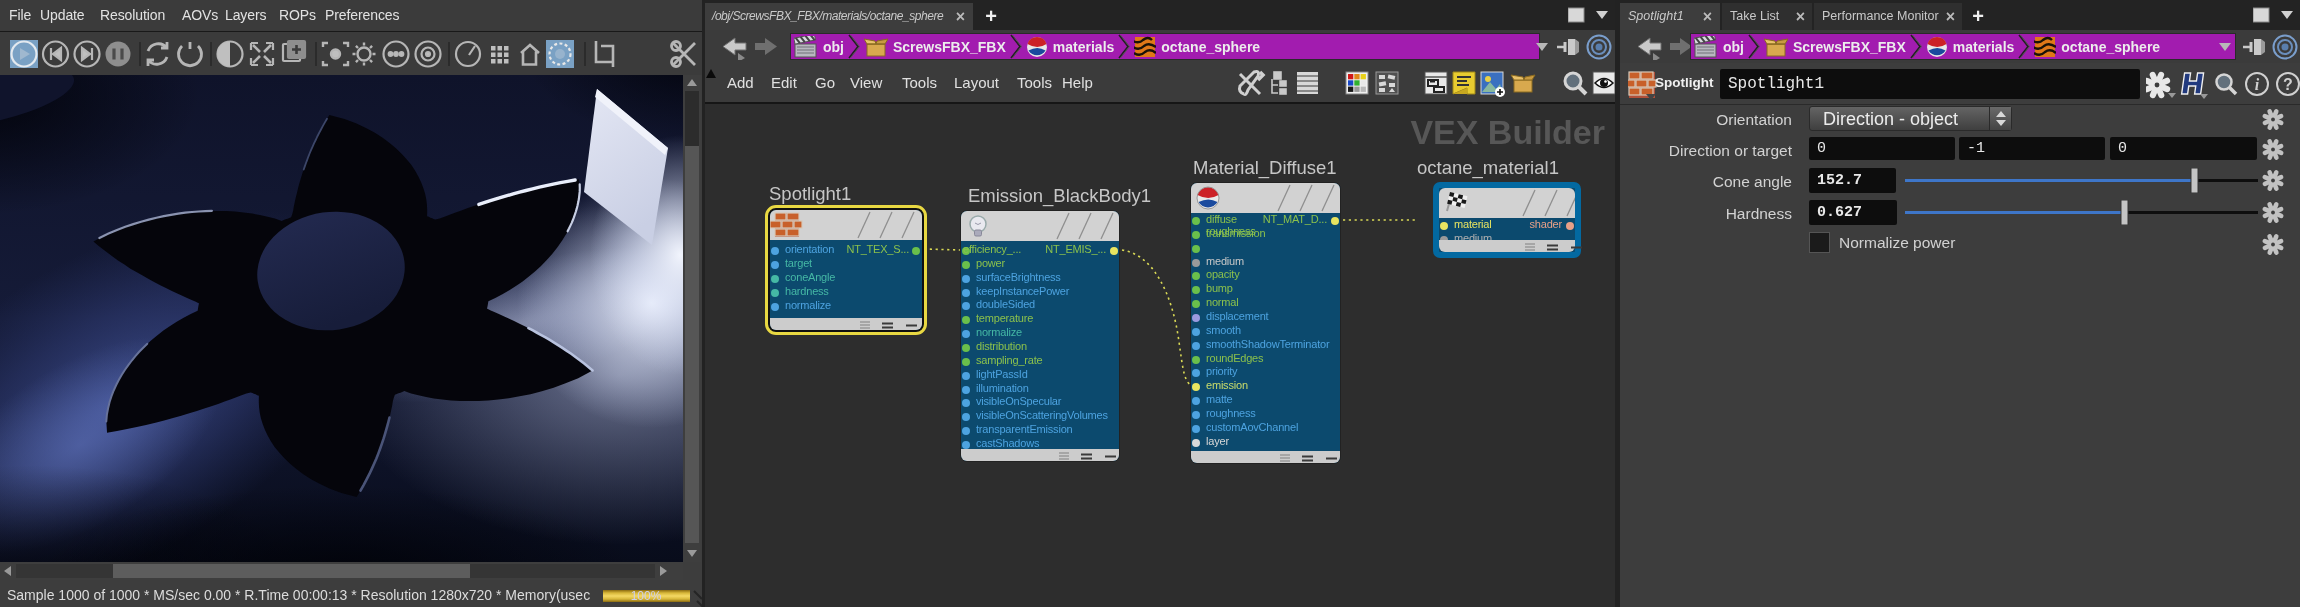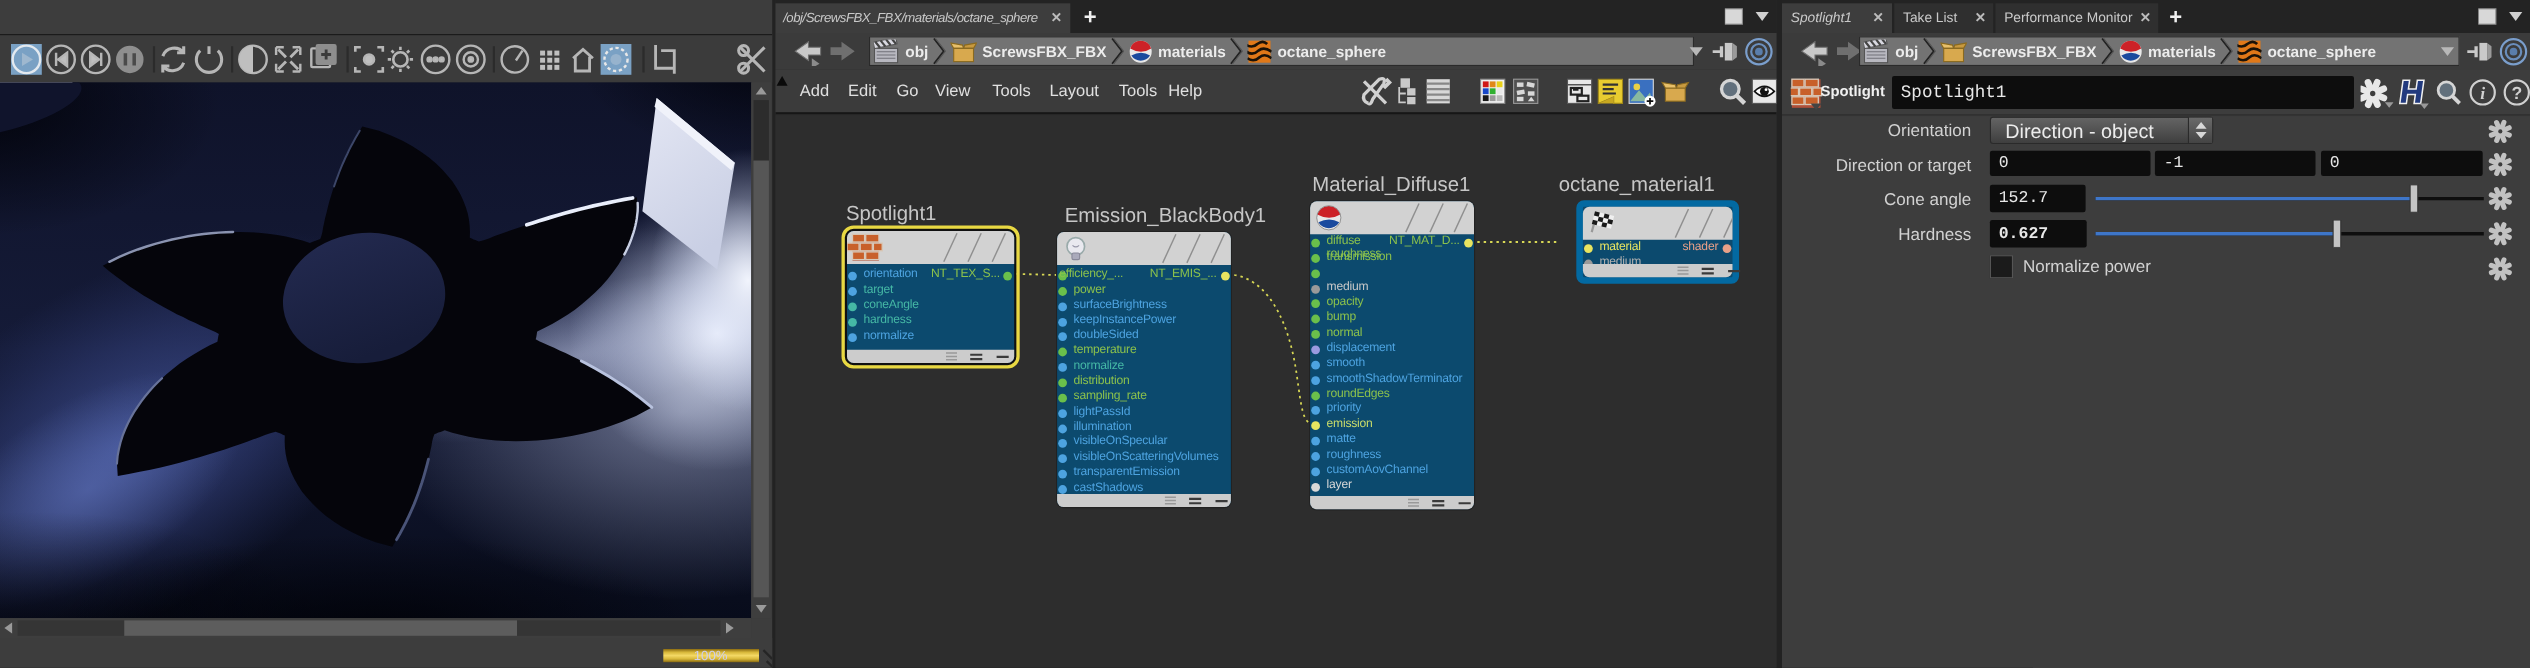--- a/index.html
+++ b/index.html
@@ -16,37 +16,46 @@
 #hscroll{position:absolute;left:0;top:562px;width:683px;height:18px;background:#414141}
 #lstatus{position:absolute;left:0;top:580px;width:702px;height:27px;background:#3d3d3d;color:#dcdcdc;font-size:14px;line-height:26px}
 
 #mpanel{position:absolute;left:705px;top:0;width:910px;height:607px;background:#2d2d2d}
 
 #rpanel{position:absolute;left:1620px;top:0;width:680px;height:607px;background:#3d3d3d}
 .tabbar{position:absolute;height:30px;background:#232323;width:100%;top:0;left:0}
 .tab{position:absolute;top:3px;height:27px;background:#3d3d3d;color:#c9c9c9;font-size:12.5px;line-height:27px;font-style:italic;white-space:nowrap;overflow:hidden}
 .tabx{color:#bbb;font-style:normal;font-size:13px}
 .pathbar{position:absolute;top:30px;height:33px;width:100%;background:#3b3b3b}
-.crumbfield{position:absolute;top:3px;height:27px;background:#737373;border:1px solid #2a2a2a}
+.crumbfield{position:absolute;top:3px;height:27px;background:#a21caf;border:1px solid #2a2a2a}
 .crumb{height:27px;display:inline-flex;align-items:center;color:#ececec;font-size:14px;font-weight:600;padding:0 2px}
 .menubar{position:absolute;top:63px;height:41px;width:100%;background:#3b3b3b;border-bottom:2px solid #161616;color:#e0e0e0;font-size:15px;line-height:40px}
 .mitem{position:absolute;top:0}
 
 .node{position:absolute;border-radius:7px;background:#0c4a6e}
 .nhead{position:absolute;left:0;top:0;width:100%;height:30px;background:#d2d2d2;border-radius:6px 6px 0 0;overflow:hidden}
 .nfoot{position:absolute;left:0;bottom:0;width:100%;height:12px;background:#cccccc;border-radius:0 0 6px 6px}
 .ntitle{position:absolute;color:#c6c6c6;font-size:18.5px}
 .nrow{position:absolute;font-size:11px;letter-spacing:-0.2px;white-space:nowrap}
 .dot{position:absolute;width:8px;height:8px;border-radius:50%}
 
 .plabel{position:absolute;color:#d2d2d2;font-size:15.5px;text-align:right}
 .pfield{position:absolute;background:#0d0d0d;color:#e8e8e8;font-family:"Liberation Mono",monospace;font-size:15px;border-radius:2px}
 </style></head>
 <body>
 <div id="lpanel">
+<div id="lmenu">
+      <span class="abs" style="left:9px">File</span>
+      <span class="abs" style="left:40px">Update</span>
+      <span class="abs" style="left:100px">Resolution</span>
+      <span class="abs" style="left:182px">AOVs</span>
+      <span class="abs" style="left:225px">Layers</span>
+      <span class="abs" style="left:279px">ROPs</span>
+      <span class="abs" style="left:325px">Preferences</span>
+    </div>
 <div id="ltoolbar">
 <svg width="702" height="44" viewBox="0 0 702 44">
 <g stroke="#b6b6b6" stroke-width="2.2" fill="none">
 <rect x="10" y="8" width="28" height="28" fill="#7aa1c4" stroke="none"></rect>
 <circle cx="24" cy="22" r="12.5" stroke="#e3e9ef"></circle>
           <path d="M20,16 L30,22 L20,28 Z" fill="#9fb8cf" stroke="none"></path>
 <circle cx="55.5" cy="22" r="12.5"></circle>
           <path d="M51,16 v12 M61,16 l-8,6 8,6 Z" fill="#bfbfbf"></path>
 <circle cx="87" cy="22" r="12.5"></circle>
           <path d="M92,16 v12 M82,16 l8,6 -8,6 Z" fill="#bfbfbf"></path>
@@ -191,20 +200,21 @@
 <svg width="683" height="18">
         <rect width="683" height="18" fill="#3e3e3e"></rect>
         <path d="M11,4 L4,9 L11,14 Z" fill="#9a9a9a"></path>
         <rect x="16" y="2" width="97" height="14" fill="#353535"></rect>
         <rect x="113" y="2" width="357" height="14" fill="#5d5d5d"></rect>
         <rect x="470" y="2" width="185" height="14" fill="#353535"></rect>
         <path d="M660,4 L667,9 L660,14 Z" fill="#9a9a9a"></path>
       </svg>
 </div>
 <div id="lstatus">
+      <span style="position:absolute;left:7px;top:7px;line-height:16px">Sample 1000 of 1000 * MS/sec 0.00 * R.Time 00:00:13 * Resolution 1280x720 * Memory(usec</span>
 <svg class="abs" style="left:598px;top:9px" width="104" height="18">
         <defs>
           <linearGradient id="gold" x1="0" y1="0" x2="0" y2="1">
             <stop offset="0" stop-color="#8a6a10"></stop>
             <stop offset="0.25" stop-color="#d8b83a"></stop>
             <stop offset="0.5" stop-color="#f4d965"></stop>
             <stop offset="0.75" stop-color="#d8b83a"></stop>
             <stop offset="1" stop-color="#8a6a10"></stop>
           </linearGradient>
         </defs>
@@ -371,20 +381,21 @@
         <g transform="translate(899,20)">
           <rect x="-11" y="-11" width="22" height="22" fill="#e8e8e8" stroke="#555"></rect>
           <path d="M-9,0 Q0,-9 9,0 Q0,9 -9,0 Z" fill="#fff" stroke="#111" stroke-width="1.5"></path>
           <circle cx="0" cy="0" r="4" fill="#111"></circle>
           <circle cx="1.5" cy="-1.5" r="1.3" fill="#fff"></circle>
         </g>
       </svg>
 <div class="abs" style="left:1px;top:6px;width:0;height:0;border-left:5px solid transparent;border-right:5px solid transparent;border-bottom:9px solid #0a0a0a"></div>
 </div>
 <div id="network" style="position:absolute;left:0;top:105px;width:910px;height:502px;background:#2d2d2d;overflow:hidden">
+<div class="abs" style="right:10px;top:8px;font-size:34px;font-weight:bold;color:#575757;font-family:'Liberation Sans'">VEX Builder</div>
 <svg class="abs" style="left:0;top:0" width="910" height="502">
 <g stroke="#d8d855" stroke-width="1.6" stroke-dasharray="2.2 3.6" fill="none">
 <path d="M219,144 L255,145"></path>
 <path d="M417,145 C450,150 468,192 474,237 C478,264 479,280 489,281"></path>
 <path d="M638,115 L711,115"></path>
 </g>
       </svg>
       <div class="ntitle" style="left:64px;top:78px">Spotlight1</div>
       <div class="ntitle" style="left:263px;top:80px">Emission_BlackBody1</div>
       <div class="ntitle" style="left:488px;top:52px">Material_Diffuse1</div>
@@ -722,21 +733,21 @@
 <div class="abs" style="left:189px;top:0px;width:203px;height:25px;background:linear-gradient(#646464,#3f3f3f);border:1px solid #2a2a2a;border-radius:3px;color:#ececec;font-size:18px;line-height:24px"><span style="margin-left:13px">Direction - object space</span>
 <div class="abs" style="right:0px;top:0;width:22px;height:23px;border-left:1px solid #2a2a2a;background:linear-gradient(#6a6a6a,#444)"><svg width="22" height="23">
             <path d="M11,4 l5,6 h-10 Z M11,19 l5,-6 h-10 Z" fill="#d8d8d8"></path>
           </svg></div>
 </div>
 <span class="plabel" style="left:0px;top:36px;width:172px">Direction or target</span>
 <div class="pfield" style="left:189px;top:31px;width:146px;height:23px;line-height:23px;padding-left:8px">0</div>
 <div class="pfield" style="left:339px;top:31px;width:146px;height:23px;line-height:23px;padding-left:8px">-1</div>
 <div class="pfield" style="left:490px;top:31px;width:147px;height:23px;line-height:23px;padding-left:8px">0</div>
 <span class="plabel" style="left:0px;top:67px;width:172px">Cone angle</span>
-<div class="pfield" style="left:189px;top:62px;width:87px;height:25px;line-height:25px;padding-left:8px;font-weight:normal">152.7</div>
+<div class="pfield" style="left:189px;top:62px;width:87px;height:25px;line-height:25px;padding-left:8px;font-weight:bold">152.7</div>
 <svg class="abs" style="left:282px;top:62px" width="358" height="25">
         <path d="M3,12.5 H356" stroke="#0e0e0e" stroke-width="3"></path>
         <path d="M3,12.5 H292" stroke="#3e76c9" stroke-width="3"></path>
         <rect x="289" y="0" width="7" height="25" fill="#c4c4c4" stroke="#333"></rect>
       </svg>
 <span class="plabel" style="left:0px;top:99px;width:172px">Hardness</span>
 <div class="pfield" style="left:189px;top:94px;width:88px;height:25px;line-height:25px;padding-left:8px;font-weight:bold">0.627</div>
 <svg class="abs" style="left:282px;top:94px" width="358" height="25">
         <path d="M3,12.5 H356" stroke="#0e0e0e" stroke-width="3"></path>
         <path d="M3,12.5 H222" stroke="#3e76c9" stroke-width="3"></path>

